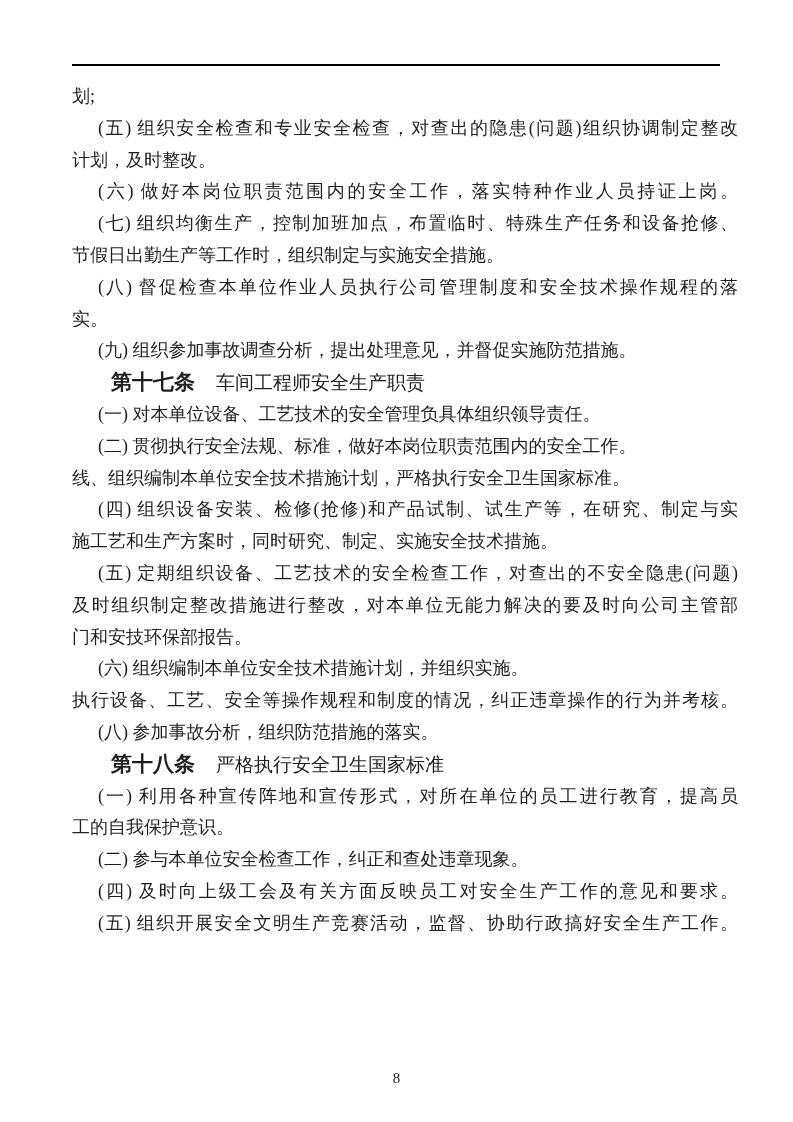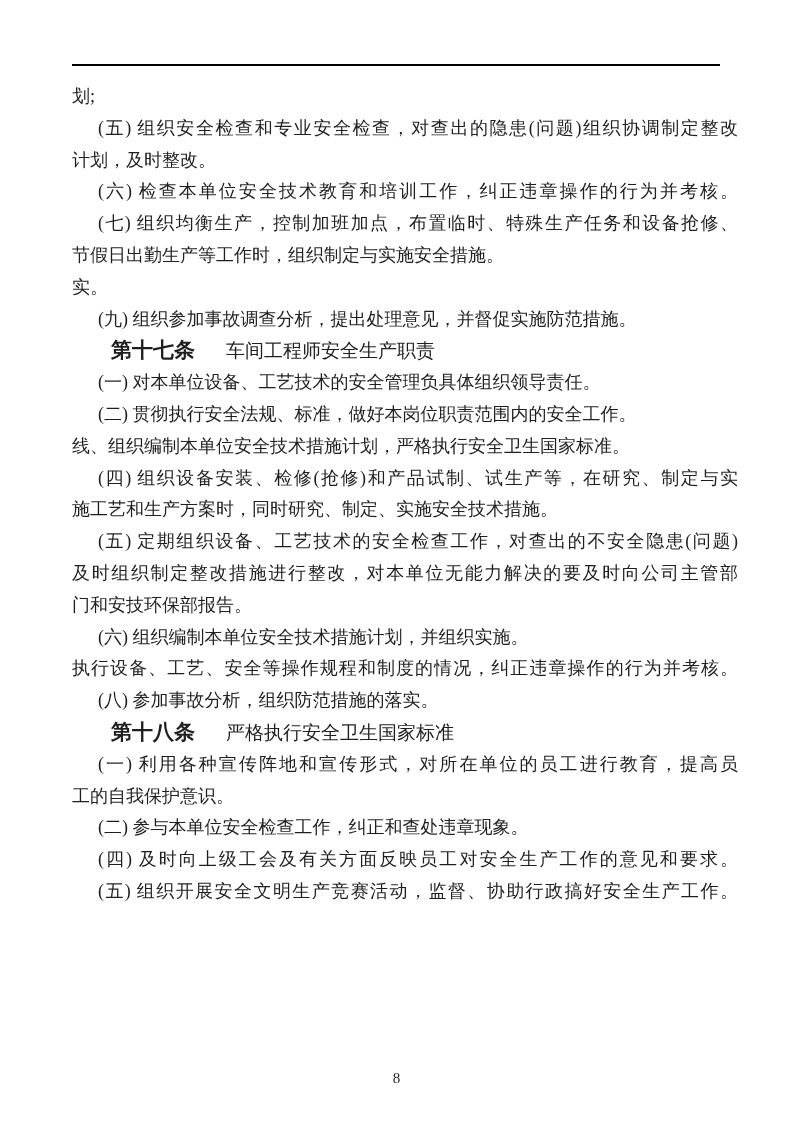--- a/index.html
+++ b/index.html
@@ -43,21 +43,21 @@
   .line.fill {
     text-align: justify;
     text-align-last: justify;
     text-justify: inter-character;
   }
   .line.item { padding-left: 26px; }
   .line.heading { padding-left: 39px; }
   .h-num {
     font-weight: 700;
     font-size: 21px;
-    margin-right: 31px;
+    margin-right: 21px;
   }
   .h-title { font-size: 19px; }
   .page-number {
     position: absolute;
     left: 0;
     top: 1070px;
     width: 100%;
     text-align: center;
     font-size: 15px;
     color: var(--text-color);
@@ -65,23 +65,24 @@
 </style>
 </head>
 <body>
 
 <div class="page">
   <div class="header-rule"></div>
   <div class="doc-body" id="doc-body">
       <div class="line cont">划;</div>
       <div class="line item fill">(五) 组织安全检查和专业安全检查，对查出的隐患(问题)组织协调制定整改</div>
       <div class="line cont">计划，及时整改。</div>
-      <div class="line item fill">(六) 检查本单位安全技术教育和培训工作，纠正违章操作的行为并考核。</div>
+      <div class="line item fill">(六) 做好本岗位职责范围内的安全工作，落实特种作业人员持证上岗。</div>
       <div class="line item fill">(七) 组织均衡生产，控制加班加点，布置临时、特殊生产任务和设备抢修、</div>
       <div class="line cont">节假日出勤生产等工作时，组织制定与实施安全措施。</div>
+      <div class="line item fill">(八) 督促检查本单位作业人员执行公司管理制度和安全技术操作规程的落</div>
       <div class="line cont">实。</div>
       <div class="line item">(九) 组织参加事故调查分析，提出处理意见，并督促实施防范措施。</div>
       <div class="line heading"><span class="h-num">第十七条</span><span class="h-title">车间工程师安全生产职责</span></div>
       <div class="line item">(一) 对本单位设备、工艺技术的安全管理负具体组织领导责任。</div>
       <div class="line item">(二) 贯彻执行安全法规、标准，做好本岗位职责范围内的安全工作。</div>
       <div class="line cont">线、组织编制本单位安全技术措施计划，严格执行安全卫生国家标准。</div>
       <div class="line item fill">(四) 组织设备安装、检修(抢修)和产品试制、试生产等，在研究、制定与实</div>
       <div class="line cont">施工艺和生产方案时，同时研究、制定、实施安全技术措施。</div>
       <div class="line item fill">(五) 定期组织设备、工艺技术的安全检查工作，对查出的不安全隐患(问题)</div>
       <div class="line cont fill">及时组织制定整改措施进行整改，对本单位无能力解决的要及时向公司主管部</div>

